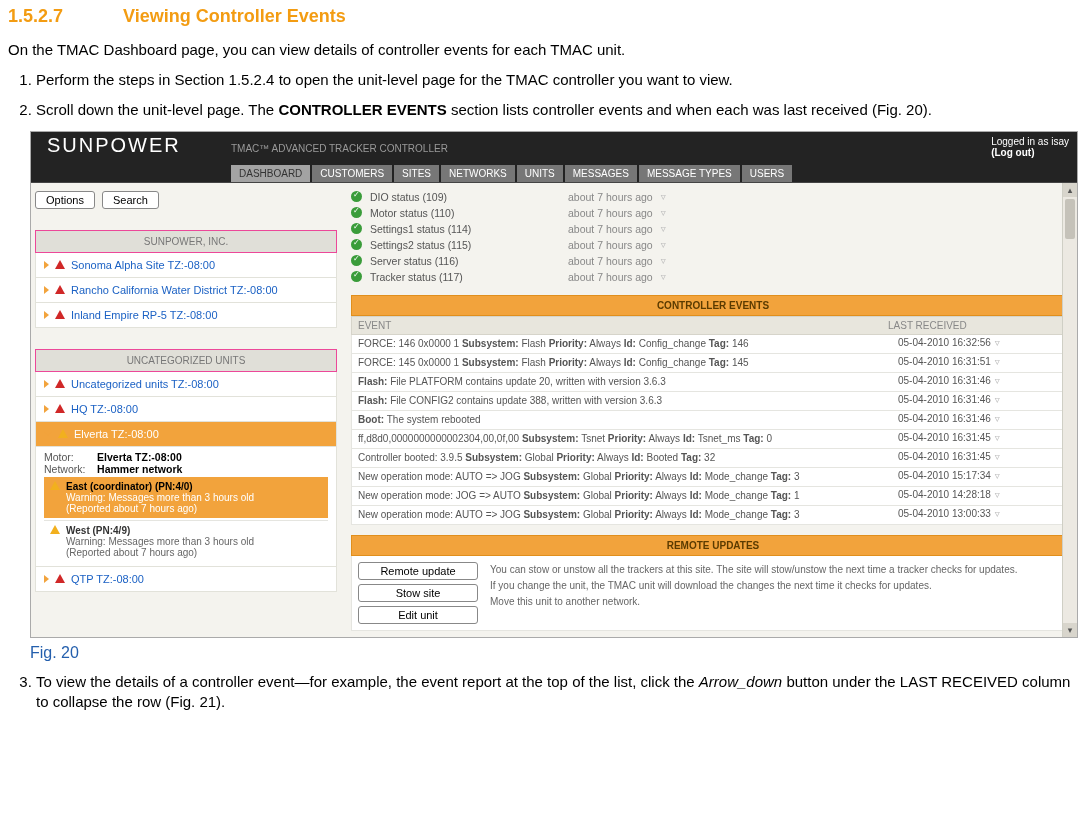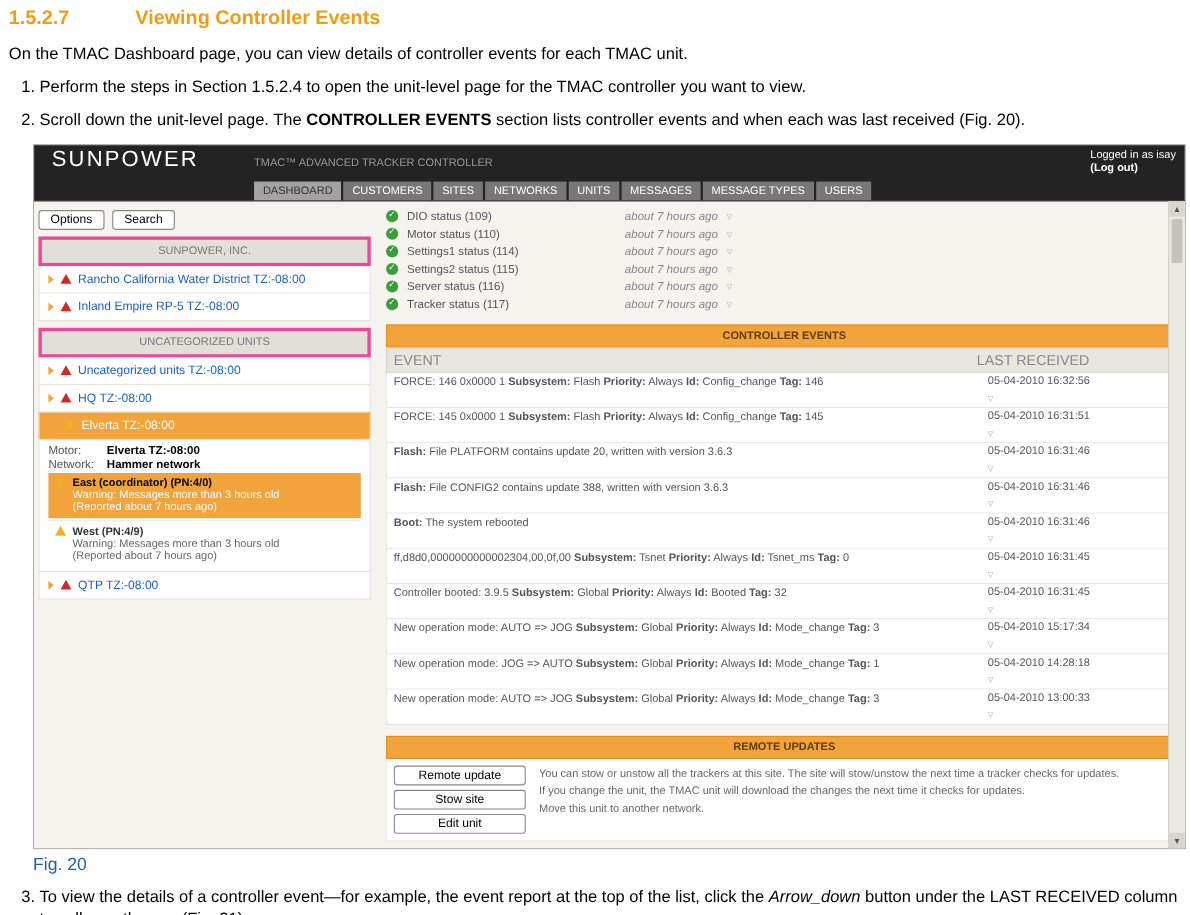--- a/index.html
+++ b/index.html
@@ -100,22 +100,22 @@
     padding: 2px 10px;
     margin-right: 4px;
     cursor: pointer;
   }
   .grp-head {
     background: #e0dfd8;
     text-align: center;
     font-size: 10px;
     color: #777;
     padding: 5px 0;
-    border: 3px solid #ec4899;
-    margin-top: 6px;
+    border: 1px solid #ec4899;
+    margin-top: 21px;
   }
   .tree-row {
     background: #fff;
     border: 1px solid #e2e2da;
     border-top: none;
     padding: 6px 8px;
     color: #1b61c4;
     font-size: 11px;
     display: flex;
     align-items: center;
@@ -199,52 +199,52 @@
   }
   .check-ico {
     width: 11px; height: 11px; border-radius: 6px;
     background: #3a9c3a; position: relative;
   }
   .check-ico::after {
     content: "✓"; color: #fff; font-size: 8px;
     position: absolute; left: 2px; top: -1px;
   }
   .status-label { width: 190px; }
-  .ago { color: #888; font-style: italic; }
+  .ago { color: #888; }
   .secthead {
     background: #f2a33c;
     color: #5b3b00;
     font-weight: bold;
     text-align: center;
     font-size: 10px;
     padding: 4px 0;
     margin-top: 10px;
     border: 1px solid #e08f1d;
   }
   .tbl-head {
     display: flex;
     background: #e8e6dd;
-    font-size: 13px;
+    font-size: 10px;
     color: #888;
     padding: 3px 6px;
     border: 1px solid #d6d4ca;
   }
   .tbl-head .c1 { flex: 1; }
   .tbl-head .c2 { width: 180px; text-align: left; }
   .ev-row {
     display: flex;
     background: #fff;
     border: 1px solid #e5e5e0;
     border-top: none;
     font-size: 10px;
     color: #555;
     padding: 2px 6px;
   }
   .ev-row .c1 { flex: 1; padding-right: 10px; line-height: 1.4; }
-  .ev-row .c2 { width: 170px; display: flex; align-items: flex-start; gap: 4px; flex-direction: column; }
+  .ev-row .c2 { width: 170px; display: flex; align-items: flex-start; gap: 4px; }
   .chev {
     font-size: 10px; color: #bbb; cursor: pointer;
   }
   .addbtn-row {
     background: #fff; border: 1px solid #e5e5e0; border-top: none;
     padding: 4px 6px; display: flex; align-items: center; gap: 10px;
   }
   .action-btn {
     background: #fff;
     border: 1px solid #888;
@@ -309,20 +309,25 @@
   <div class="body">
     <div class="sidebar">
       <button class="opt-btn">Options</button>
       <button class="opt-btn">Search</button>
 
       <div class="grp-head">SUNPOWER, INC.</div>
       <div id="grp1">
           <div class="tree-row">
             <span class="arrow-r"></span>
             <span class="warn-ico"></span>
+            <span>Sonoma Alpha Site TZ:-08:00</span>
+          </div>
+          <div class="tree-row">
+            <span class="arrow-r"></span>
+            <span class="warn-ico"></span>
             <span>Rancho California Water District TZ:-08:00</span>
           </div>
           <div class="tree-row">
             <span class="arrow-r"></span>
             <span class="warn-ico"></span>
             <span>Inland Empire RP-5 TZ:-08:00</span>
           </div>
         </div>
 
       <div class="grp-head">UNCATEGORIZED UNITS</div>

